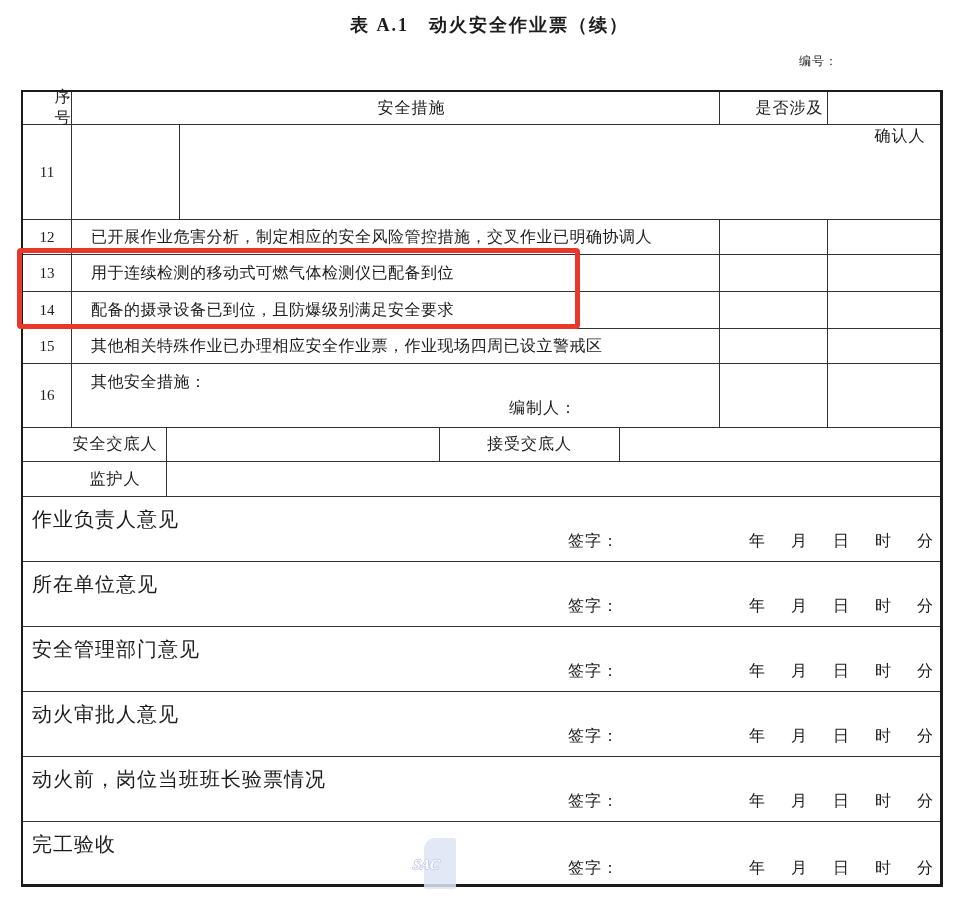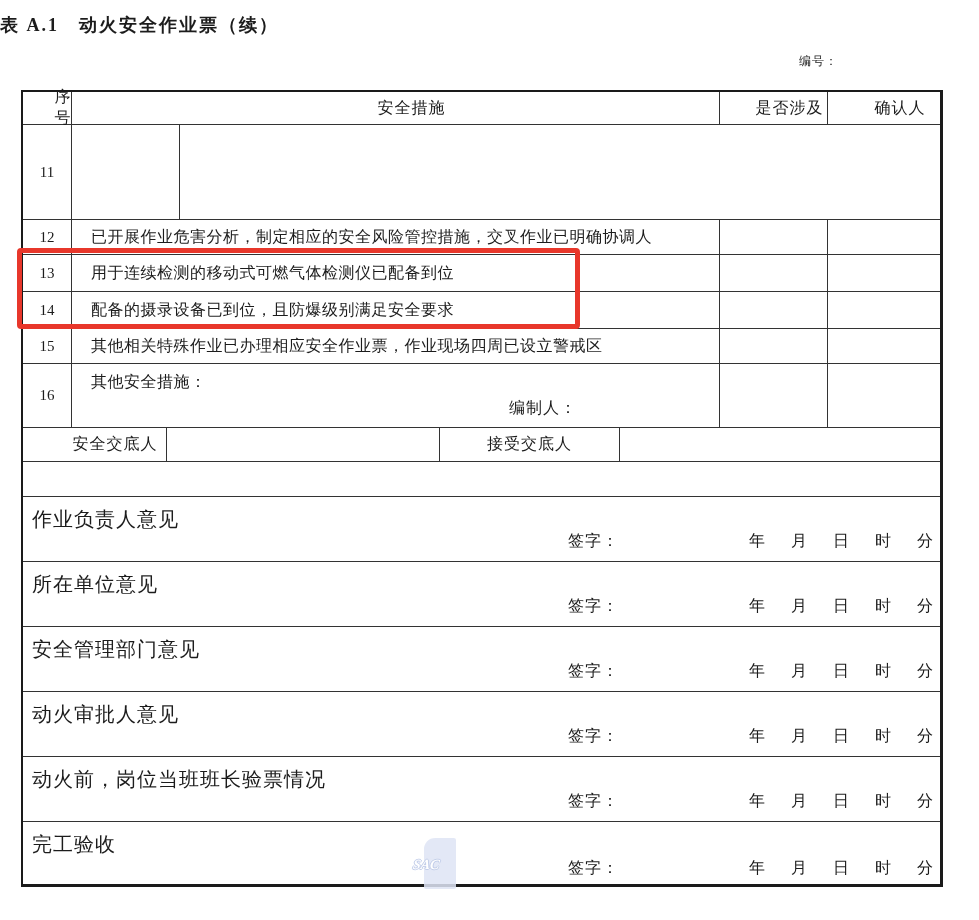--- a/index.html
+++ b/index.html
@@ -4,38 +4,38 @@
 <style>
   * { margin:0; padding:0; box-sizing:border-box; }
   html,body { width:979px; height:920px; background:#ffffff; overflow:hidden; }
   body {
     position:relative;
     font-family:"Liberation Serif","DejaVu Serif",serif;
     color:#1c1c1c;
   }
   .doc-title {
     position:absolute; top:13px; left:0; width:979px;
-    text-align:left; font-size:18px; font-weight:bold; letter-spacing:2px;
+    text-align:center; font-size:18px; font-weight:bold; letter-spacing:2px;
   }
   .doc-number {
     position:absolute; top:53px; left:799px; font-size:12px; letter-spacing:1px;
   }
   .sheet {
     position:absolute; left:21px; top:90px; width:922px; height:797px;
     border:2px solid #1a1a1a;
     border-right-width:3px; border-bottom-width:3px;
     background:#fff;
   }
   .trow { display:flex; width:100%; border-bottom:1px solid #333; }
   .cell { border-right:1px solid #333; height:100%; position:relative; }
   .cell.endcol { border-right:none; }
   .c-no   { width:49px;  display:flex; align-items:center; justify-content:center; font-size:15px; }
   .c-meas { flex:1; font-size:16px; }
   .c-inv  { width:108px; display:flex; align-items:center; justify-content:center; }
-  .c-conf { width:112px; display:flex; align-items:center; justify-content:center; }
+  .c-conf { width:112px; display:flex; align-items:center; justify-content:center;margin-top:28px; }
   .hdr .cell { display:flex; align-items:center; justify-content:center; font-size:16px; letter-spacing:1px;padding-left:32px; }
   .meas-pad { padding:5px 10px 0 19px; line-height:30px; text-align:justify; }
   .meas-mid { display:flex; align-items:center; padding-left:19px; letter-spacing:0.5px; }
   .r16-label { position:absolute; top:8px; left:19px; letter-spacing:0.5px; }
   .r16-compiler { position:absolute; bottom:8px; right:142px; font-size:16px; letter-spacing:1px; }
   .c-blab1 { width:144px; display:flex; align-items:center; justify-content:center; font-size:16px; letter-spacing:1px;padding-left:41px; }
   .c-bgap1 { width:273px; }
   .c-blab2 { width:180px; display:flex; align-items:center; justify-content:center; font-size:16px; letter-spacing:1px; }
   .c-bgap2 { flex:1; }
   .opinion { position:relative; height:65px; border-bottom:1px solid #333; }
@@ -117,20 +117,21 @@
   </div>
 
   <div class="trow" style="height:34px">
     <div class="cell c-blab1">安全交底人</div>
     <div class="cell c-bgap1"></div>
     <div class="cell c-blab2">接受交底人</div>
     <div class="cell c-bgap2 endcol"></div>
   </div>
 
   <div class="trow" style="height:35px">
+    <div class="cell c-blab1">监护人</div>
     <div class="cell c-bgap2 endcol"></div>
   </div>
 
   <div class="opinion">
     <span class="op-label">作业负责人意见</span>
     <div class="sig">
       <span class="sign-label">签字：</span>
       <span class="unit">年</span>
       <span class="unit">月</span>
       <span class="unit">日</span>

